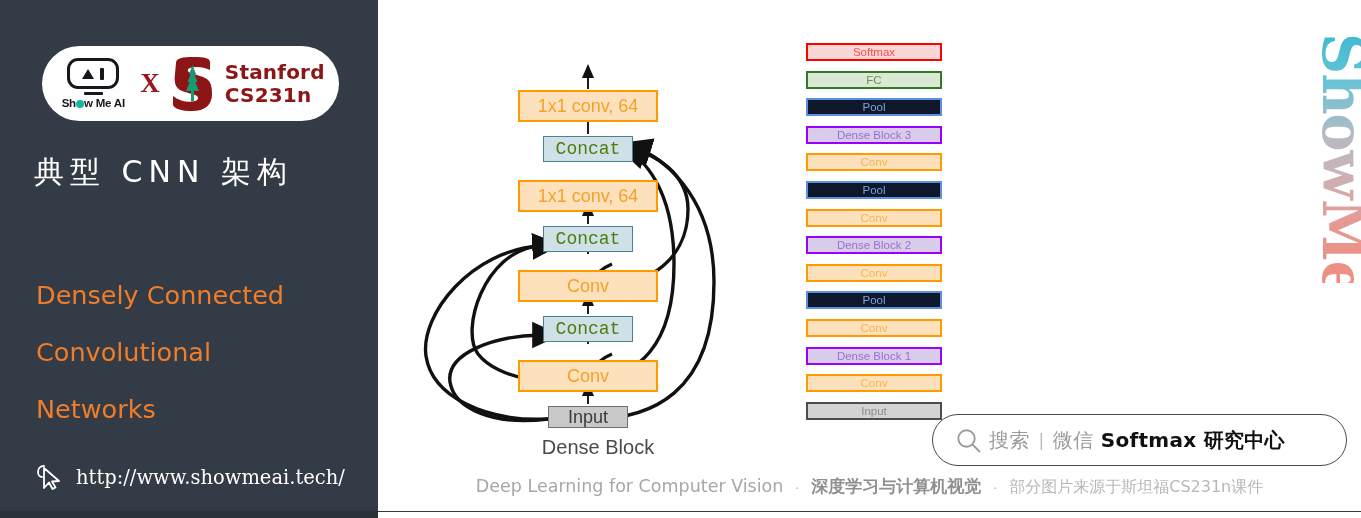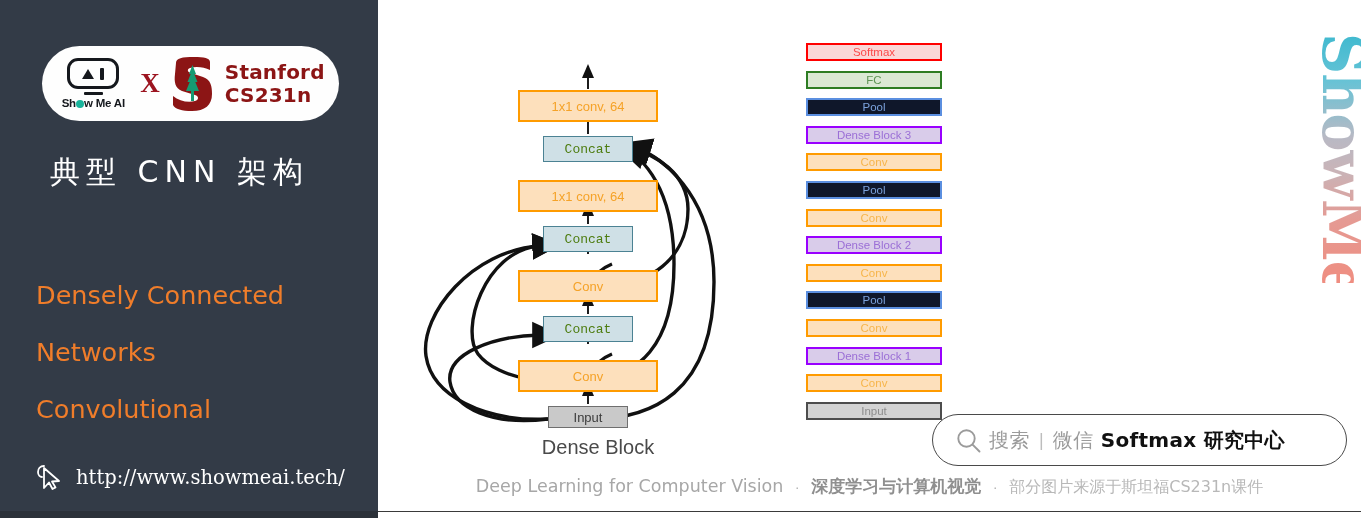--- a/index.html
+++ b/index.html
@@ -50,21 +50,21 @@
   .stanford-s svg{display:block;}
   .stanford-words{
     display:flex;flex-direction:column;justify-content:center;line-height:1.12;
   }
   .stanford-words div{
     font-size:20px;font-weight:bold;color:#8c1515;
     font-family:"DejaVu Sans",sans-serif;letter-spacing:0.2px;
   }
 
   .cn-title{
-    position:absolute;left:50px;top:152px;
+    position:absolute;left:34px;top:152px;
     font-size:30px;color:#ffffff;letter-spacing:6px;
     font-family:"DejaVu Sans",sans-serif;font-weight:500;
     white-space:nowrap;
   }
   .en-title{
     position:absolute;left:36px;top:267px;width:330px;
     color:#f07d2a;font-size:25.5px;line-height:57px;
     font-family:"DejaVu Sans",sans-serif;
   }
   .en-title div{white-space:nowrap;}
@@ -82,21 +82,21 @@
   .main{
     position:absolute;left:378px;top:0;width:983px;height:511px;background:#fff;
   }
 
   
   .denseblock{position:absolute;left:10px;top:14px;width:420px;height:450px;}
   .db-svg{position:absolute;left:0;top:0;}
   .db-box{
     position:absolute;box-sizing:border-box;
     display:flex;align-items:center;justify-content:center;
-    font-size:13px;font-family:"Liberation Sans",sans-serif;
+    font-size:18px;font-family:"Liberation Sans",sans-serif;
     white-space:nowrap;
   }
   .box-conv{background:#fde0bc;border:2px solid #ff9b00;color:#f5a227;}
   .box-concat{background:#cfe0e6;border:1.6px solid #4b8293;color:#4d7c0f;font-family:Liberation Mono, monospace;}
   .box-input{background:#c9c9c9;border:1.8px solid #6f6f6f;color:#3b3b3b;}
   .db-caption{
     position:absolute;left:0;top:422px;width:420px;text-align:center;
     font-size:20px;color:#4a4a4a;font-family:"Liberation Sans",sans-serif;
   }
 
@@ -190,22 +190,22 @@
       <div class="stanford-words">
         <div>Stanford</div>
         <div>CS231n</div>
       </div>
     </div>
 
     <div class="cn-title">典型 CNN 架构</div>
 
     <div class="en-title">
       <div>Densely Connected</div>
+      <div>Convolutional</div>
       <div>Networks</div>
-      <div>Convolutional</div>
     </div>
 
     <div class="site">
       <span class="cursor-icon">
         <svg width="30" height="30" viewBox="0 0 30 30">
           <path d="M8 4 C4 4 2 7 2 10 C2 13 4 15 6 15" fill="none" stroke="#fff" stroke-width="1.8" stroke-linecap="round"></path>
           <path d="M8 6 L8 26 L13 20.5 L16.5 27 L19.5 25.4 L16 19.5 L23 19 Z" fill="none" stroke="#ffffff" stroke-width="1.8" stroke-linejoin="round"></path>
         </svg>
       </span>
       <span class="site-url">http://www.showmeai.tech/</span>

